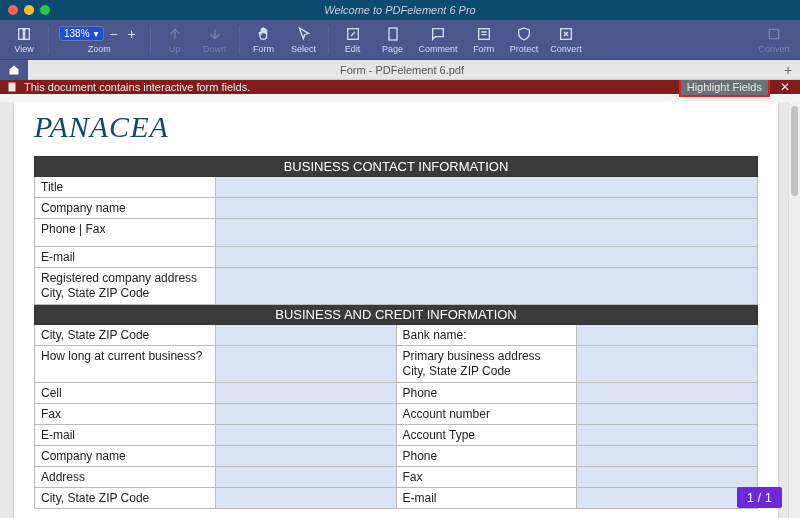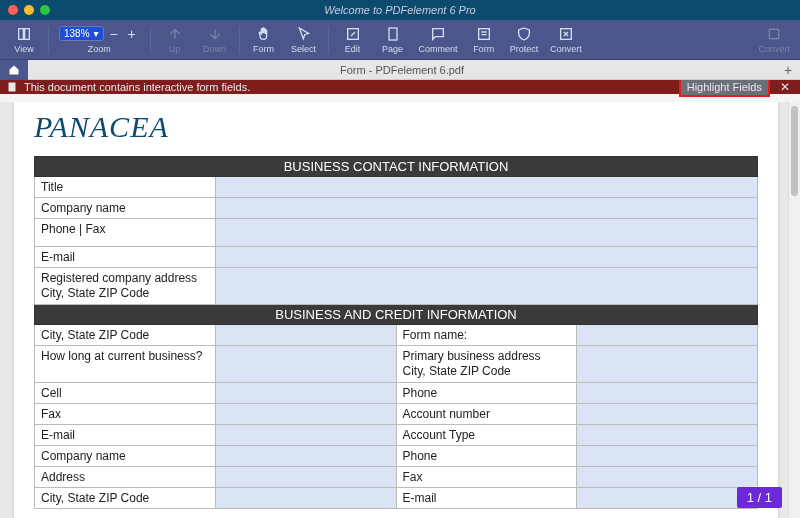--- a/index.html
+++ b/index.html
@@ -199,21 +199,21 @@
             <td class="label twoline"><span>Registered company address</span><br><span>City, State ZIP Code</span></td>
             <td class="field" colspan="3"></td>
           </tr>
 
       <tr>
             <th colspan="4">BUSINESS AND CREDIT INFORMATION</th>
           </tr>
       <tr>
             <td class="label">City, State ZIP Code</td>
             <td class="field"></td>
-            <td class="label">Form name:</td>
+            <td class="label">Bank name:</td>
             <td class="field"></td>
           </tr>
       <tr>
             <td class="label">How long at current business?</td>
             <td class="field"></td>
             <td class="label twoline"><span>Primary business address</span><br><span>City, State ZIP Code</span></td>
             <td class="field"></td>
           </tr>
       <tr>
             <td class="label">Cell</td>

